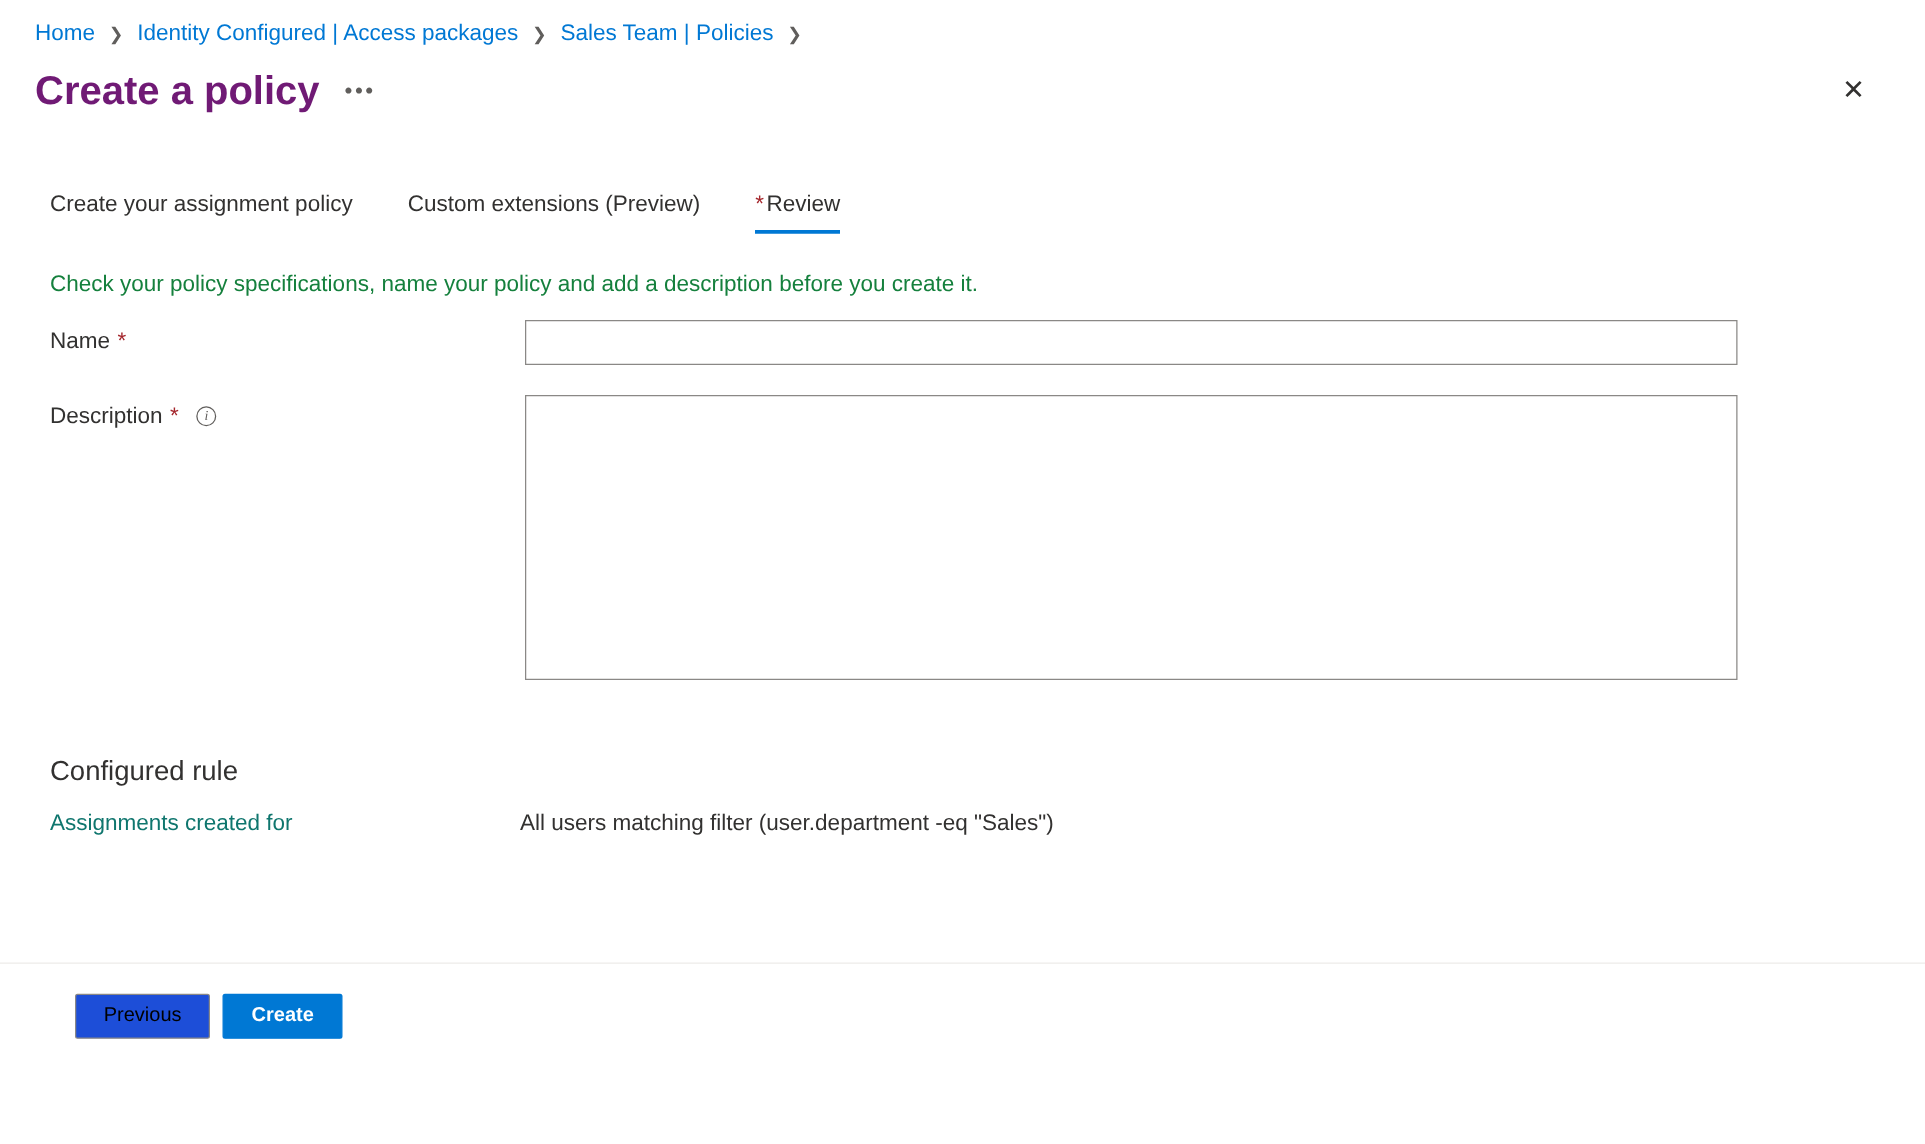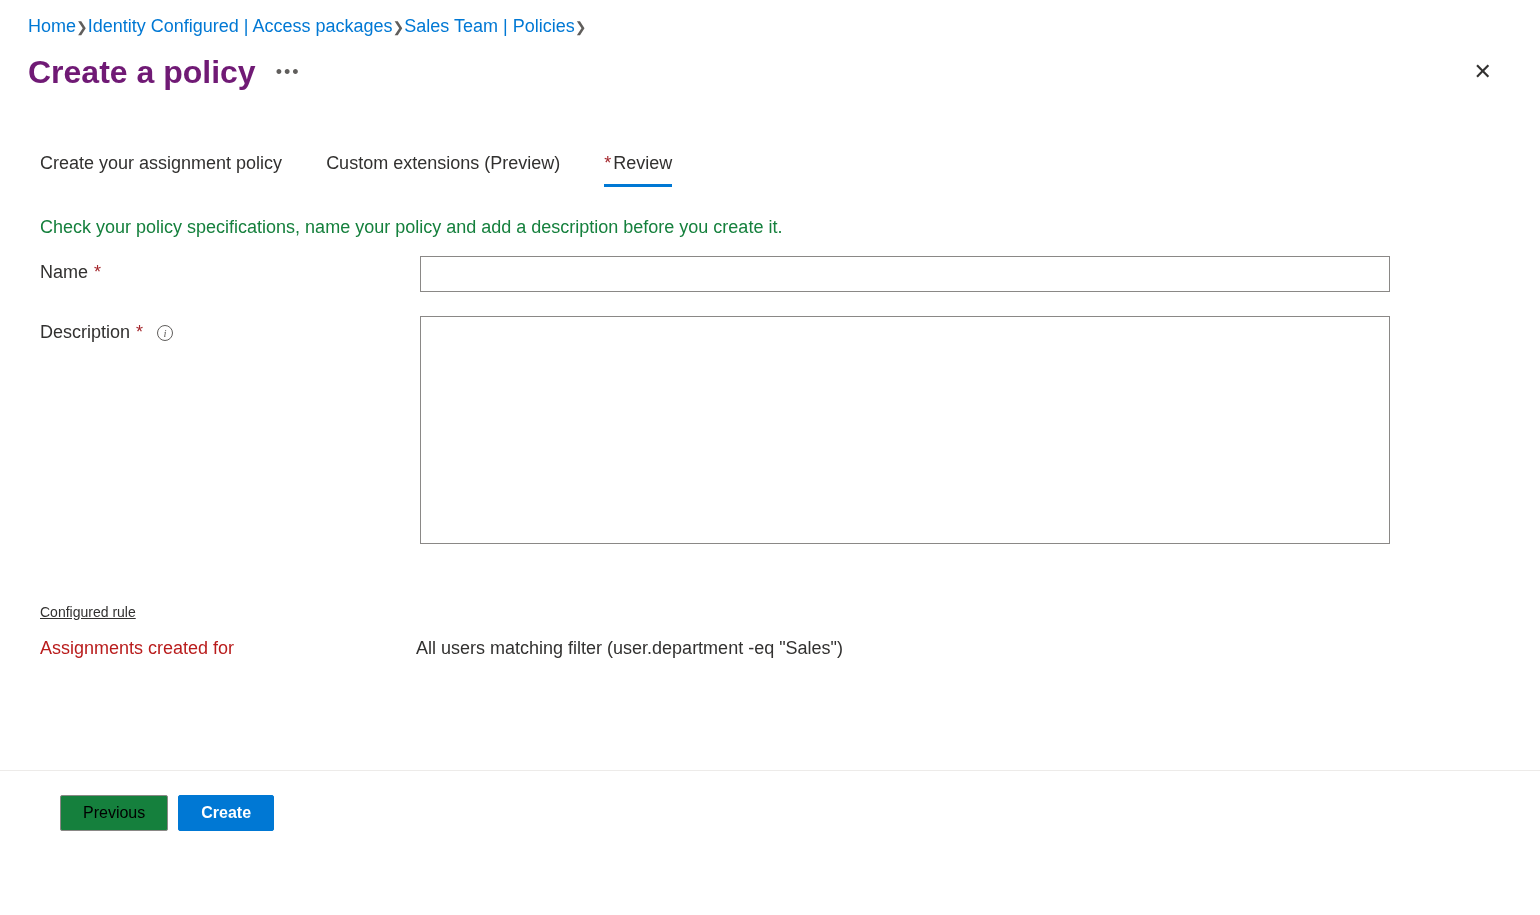--- a/index.html
+++ b/index.html
@@ -14,21 +14,21 @@
       background: #fff;
       width: 1540px;
       height: 915px;
       position: relative;
     }
     .breadcrumb {
       padding: 16px 28px 8px;
       font-size: 18px;
       display: flex;
       align-items: center;
-      gap: 0;
+      gap: 11px;
     }
     .breadcrumb a {
       color: #0078d4;
       text-decoration: none;
       cursor: pointer;
     }
     .breadcrumb .chevron {
       color: #605e5c;
       font-size: 14px;
     }
@@ -132,55 +132,54 @@
       flex: 1;
       height: 228px;
       border: 1px solid #8a8886;
       padding: 8px 10px;
       font-size: 16px;
       font-family: inherit;
       resize: none;
       max-width: 970px;
     }
     .section-heading {
-      font-size: 14px;
+      font-size: 22px;
       color: #323130;
       margin-top: 60px;
       margin-bottom: 18px;
-      text-decoration: underline;
     }
     .readonly-row {
       display: flex;
       align-items: flex-start;
       font-size: 18px;
     }
     .readonly-label {
       width: 376px;
       flex-shrink: 0;
-      color: #b91c1c;
+      color: #0f766e;
     }
     .readonly-value {
       color: #323130;
     }
     .footer {
       position: absolute;
       bottom: 60px;
       left: 0;
       right: 0;
       border-top: 1px solid #edebe9;
       padding: 24px 60px;
       display: flex;
       gap: 10px;
     }
     .btn {
       padding: 8px 22px;
       font-size: 16px;
       font-family: inherit;
       border: 1px solid #8a8886;
-      background: #15803d;
+      background: #1d4ed8;
       cursor: pointer;
       border-radius: 2px;
     }
     .btn-primary {
       background: #0078d4;
       border-color: #0078d4;
       color: #fff;
       font-weight: 700;
     }
   </style>

